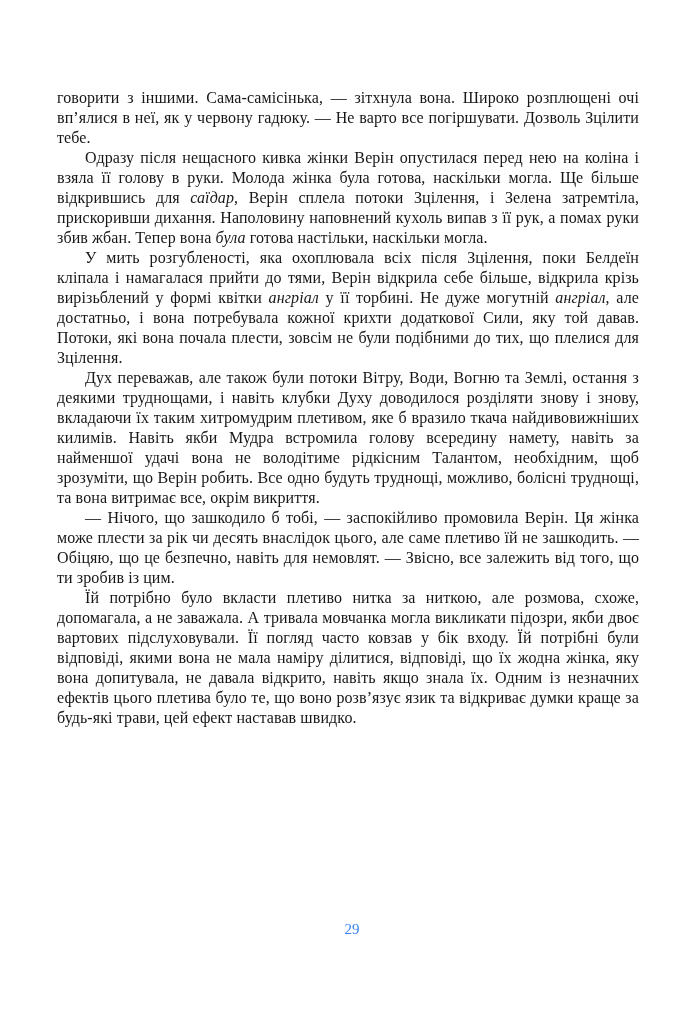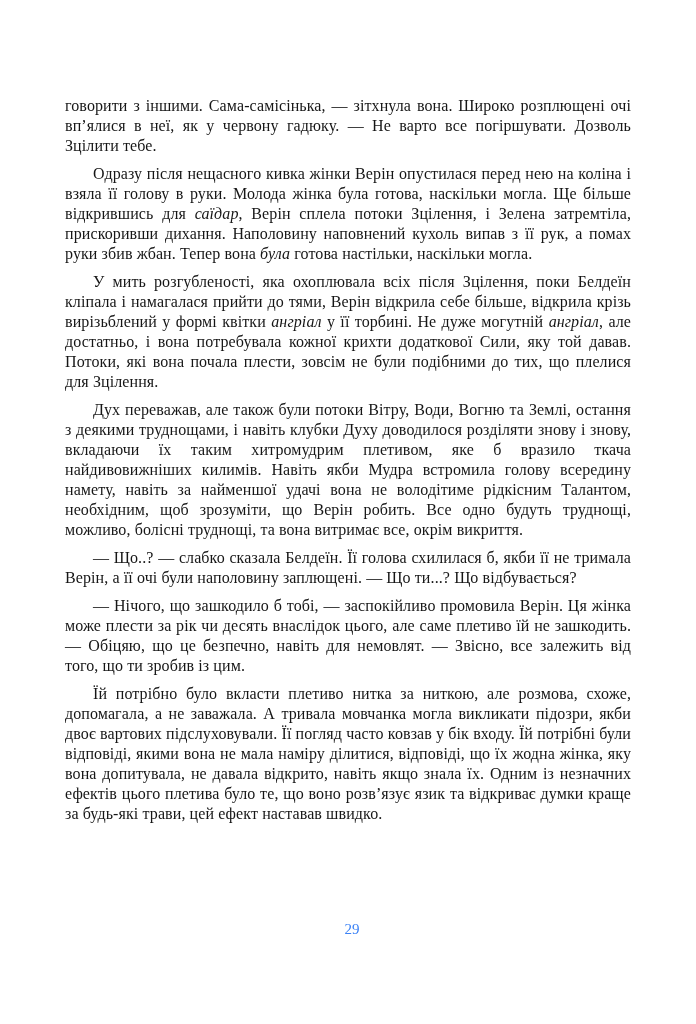--- a/index.html
+++ b/index.html
@@ -22,21 +22,21 @@
     top: 88px;
     width: 582px;
     text-align: justify;
     font-size: 16px;
     line-height: 20px;
     letter-spacing: 0.1px;
     hyphens: auto;
     -webkit-hyphens: auto;
   }
   .text-block p {
-    margin: 8px;
+    margin: 0;
     padding: 0;
     text-indent: 28px;
   }
   .text-block p.no-indent {
     text-indent: 0;
   }
   .text-block em {
     font-style: italic;
   }
   .page-number {
@@ -52,18 +52,17 @@
 </style>
 </head>
 <body>
 
 <div class="page">
   <div class="text-block">
       <p class="no-indent"><span>говорити з іншими. Сама-самісінька, — зітхнула вона. Широко розплющені очі вп’ялися в неї, як у червону гадюку. — Не варто все погіршувати. Дозволь Зцілити тебе.</span></p>
       <p class=""><span>Одразу після нещасного кивка жінки Верін опустилася перед нею на коліна і взяла її голову в руки. Молода жінка була готова, наскільки могла. Ще більше відкрившись для </span><em>саїдар</em><span>, Верін сплела потоки Зцілення, і Зелена затремтіла, прискоривши дихання. Наполовину наповнений кухоль випав з її рук, а помах руки збив жбан. Тепер вона </span><em>була</em><span> готова настільки, наскільки могла.</span></p>
       <p class=""><span>У мить розгубленості, яка охоплювала всіх після Зцілення, поки Белдеїн кліпала і намагалася прийти до тями, Верін відкрила себе більше, відкрила крізь вирізьблений у формі квітки </span><em>ангріал</em><span> у її торбині. Не дуже могутній </span><em>ангріал</em><span>, але достатньо, і вона потребувала кожної крихти додаткової Сили, яку той давав. Потоки, які вона почала плести, зовсім не були подібними до тих, що плелися для Зцілення.</span></p>
       <p class=""><span>Дух переважав, але також були потоки Вітру, Води, Вогню та Землі, остання з деякими труднощами, і навіть клубки Духу доводилося розділяти знову і знову, вкладаючи їх таким хитромудрим плетивом, яке б вразило ткача найдивовижніших килимів. Навіть якби Мудра встромила голову всередину намету, навіть за найменшої удачі вона не володітиме рідкісним Талантом, необхідним, щоб зрозуміти, що Верін робить. Все одно будуть труднощі, можливо, болісні труднощі, та вона витримає все, окрім викриття.</span></p>
-      <p class=""><span>— Що..? — слабко сказала Белдеїн. Її голова схилилася б, якби її не тримала Верін, а її очі були наполовину заплющені. — Що ти...? Що відбувається?</span></p>
       <p class=""><span>— Нічого, що зашкодило б тобі, — заспокійливо промовила Верін. Ця жінка може плести за рік чи десять внаслідок цього, але саме плетиво їй не зашкодить. — Обіцяю, що це безпечно, навіть для немовлят. — Звісно, все залежить від того, що ти зробив із цим.</span></p>
       <p class=""><span>Їй потрібно було вкласти плетиво нитка за ниткою, але розмова, схоже, допомагала, а не заважала. А тривала мовчанка могла викликати підозри, якби двоє вартових підслуховували. Її погляд часто ковзав у бік входу. Їй потрібні були відповіді, якими вона не мала наміру ділитися, відповіді, що їх жодна жінка, яку вона допитувала, не давала відкрито, навіть якщо знала їх. Одним із незначних ефектів цього плетива було те, що воно розв’язує язик та відкриває думки краще за будь-які трави, цей ефект наставав швидко.</span></p>
     </div>
   <div class="page-number">29</div>
 </div>
 
 </body></html>

